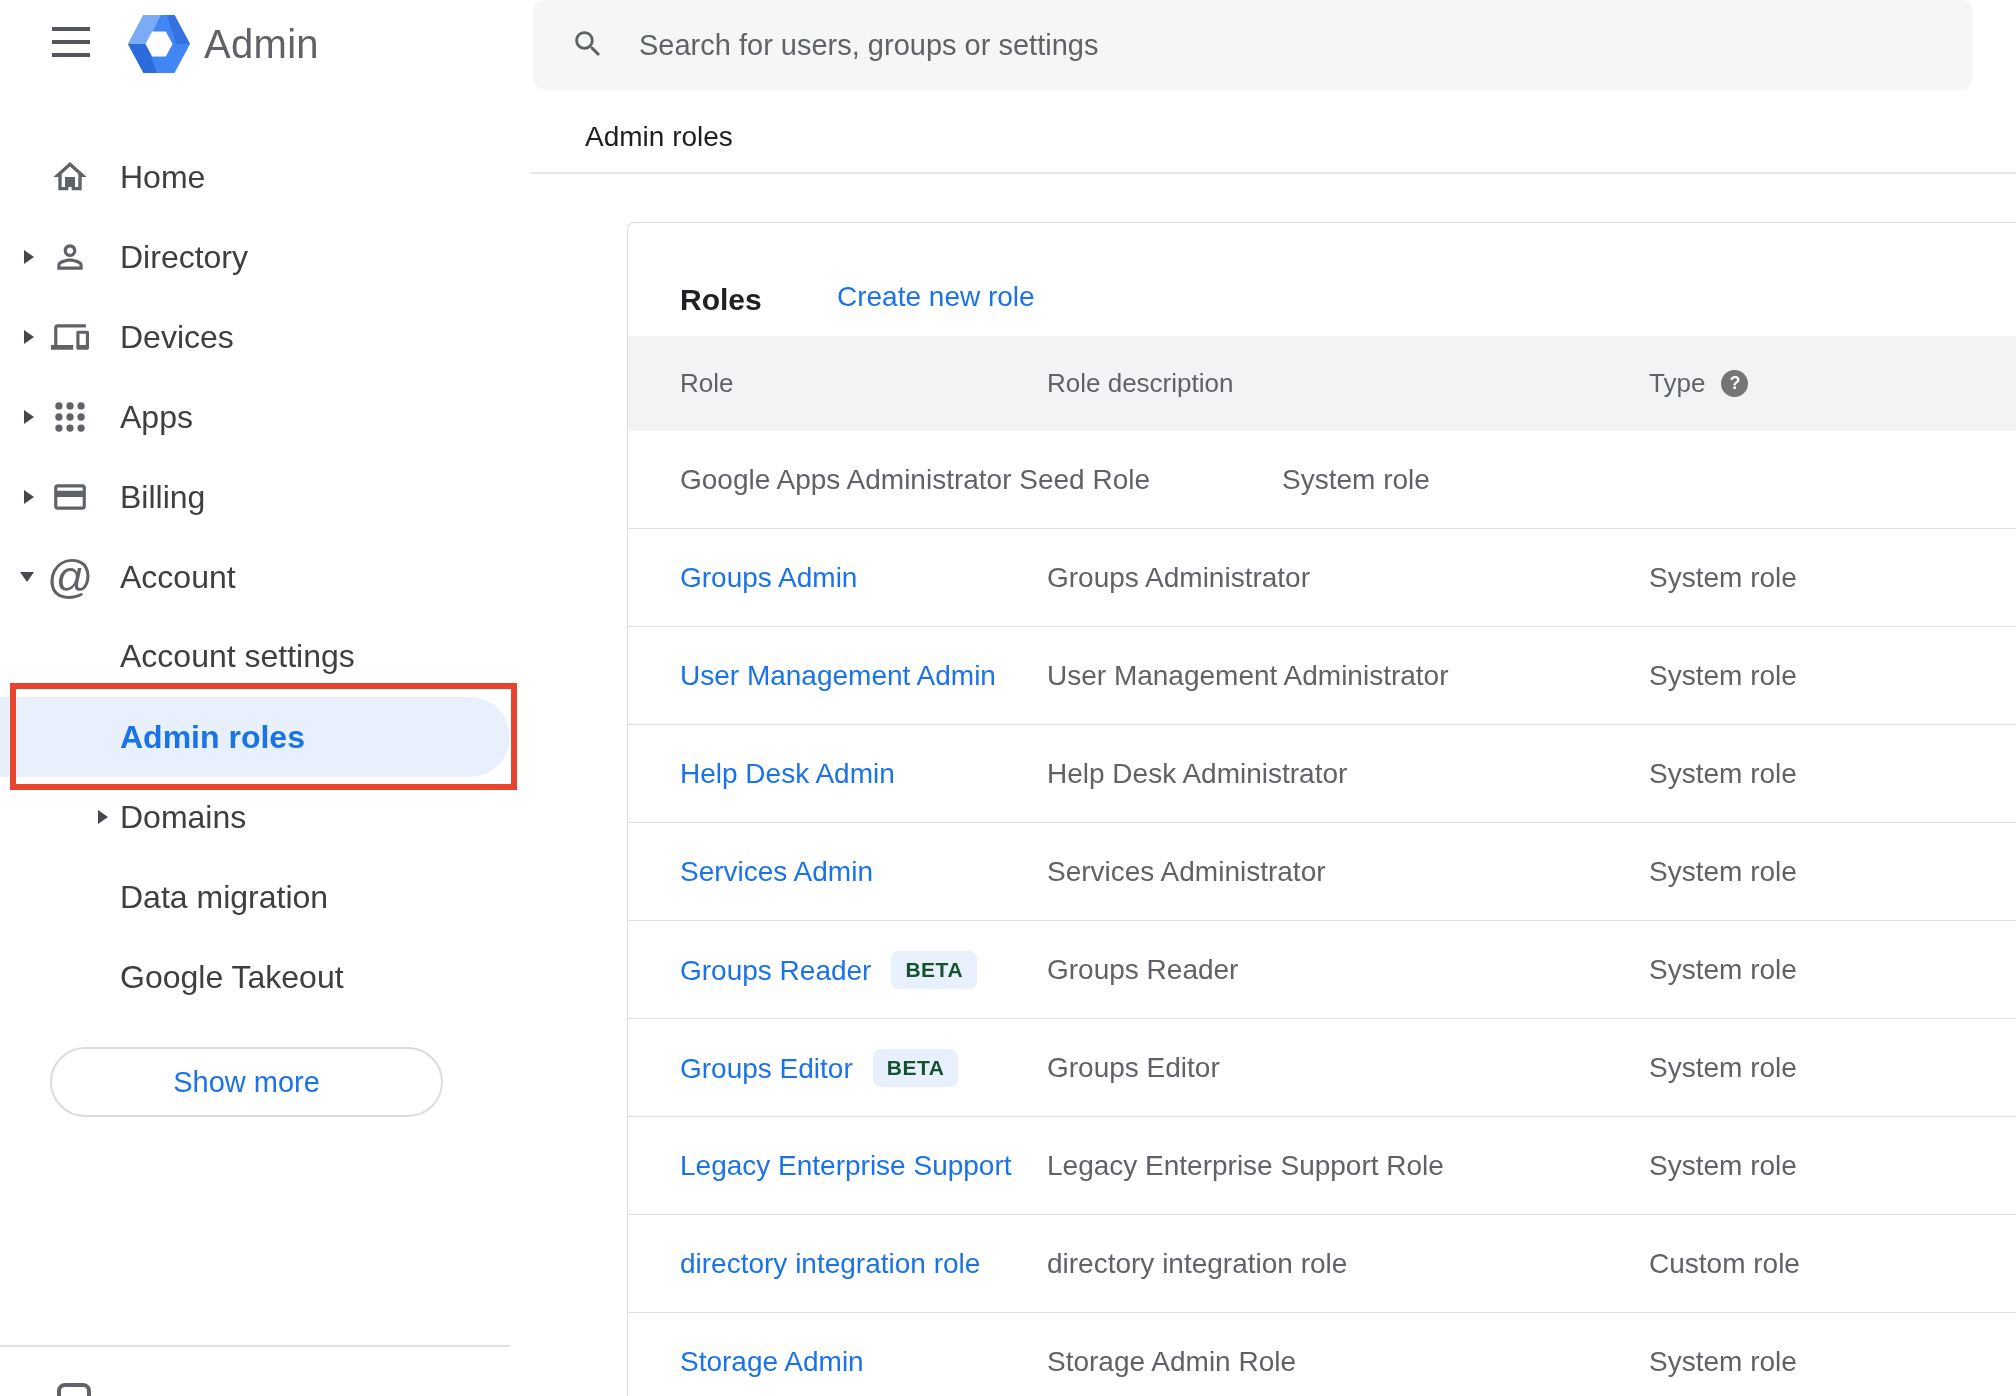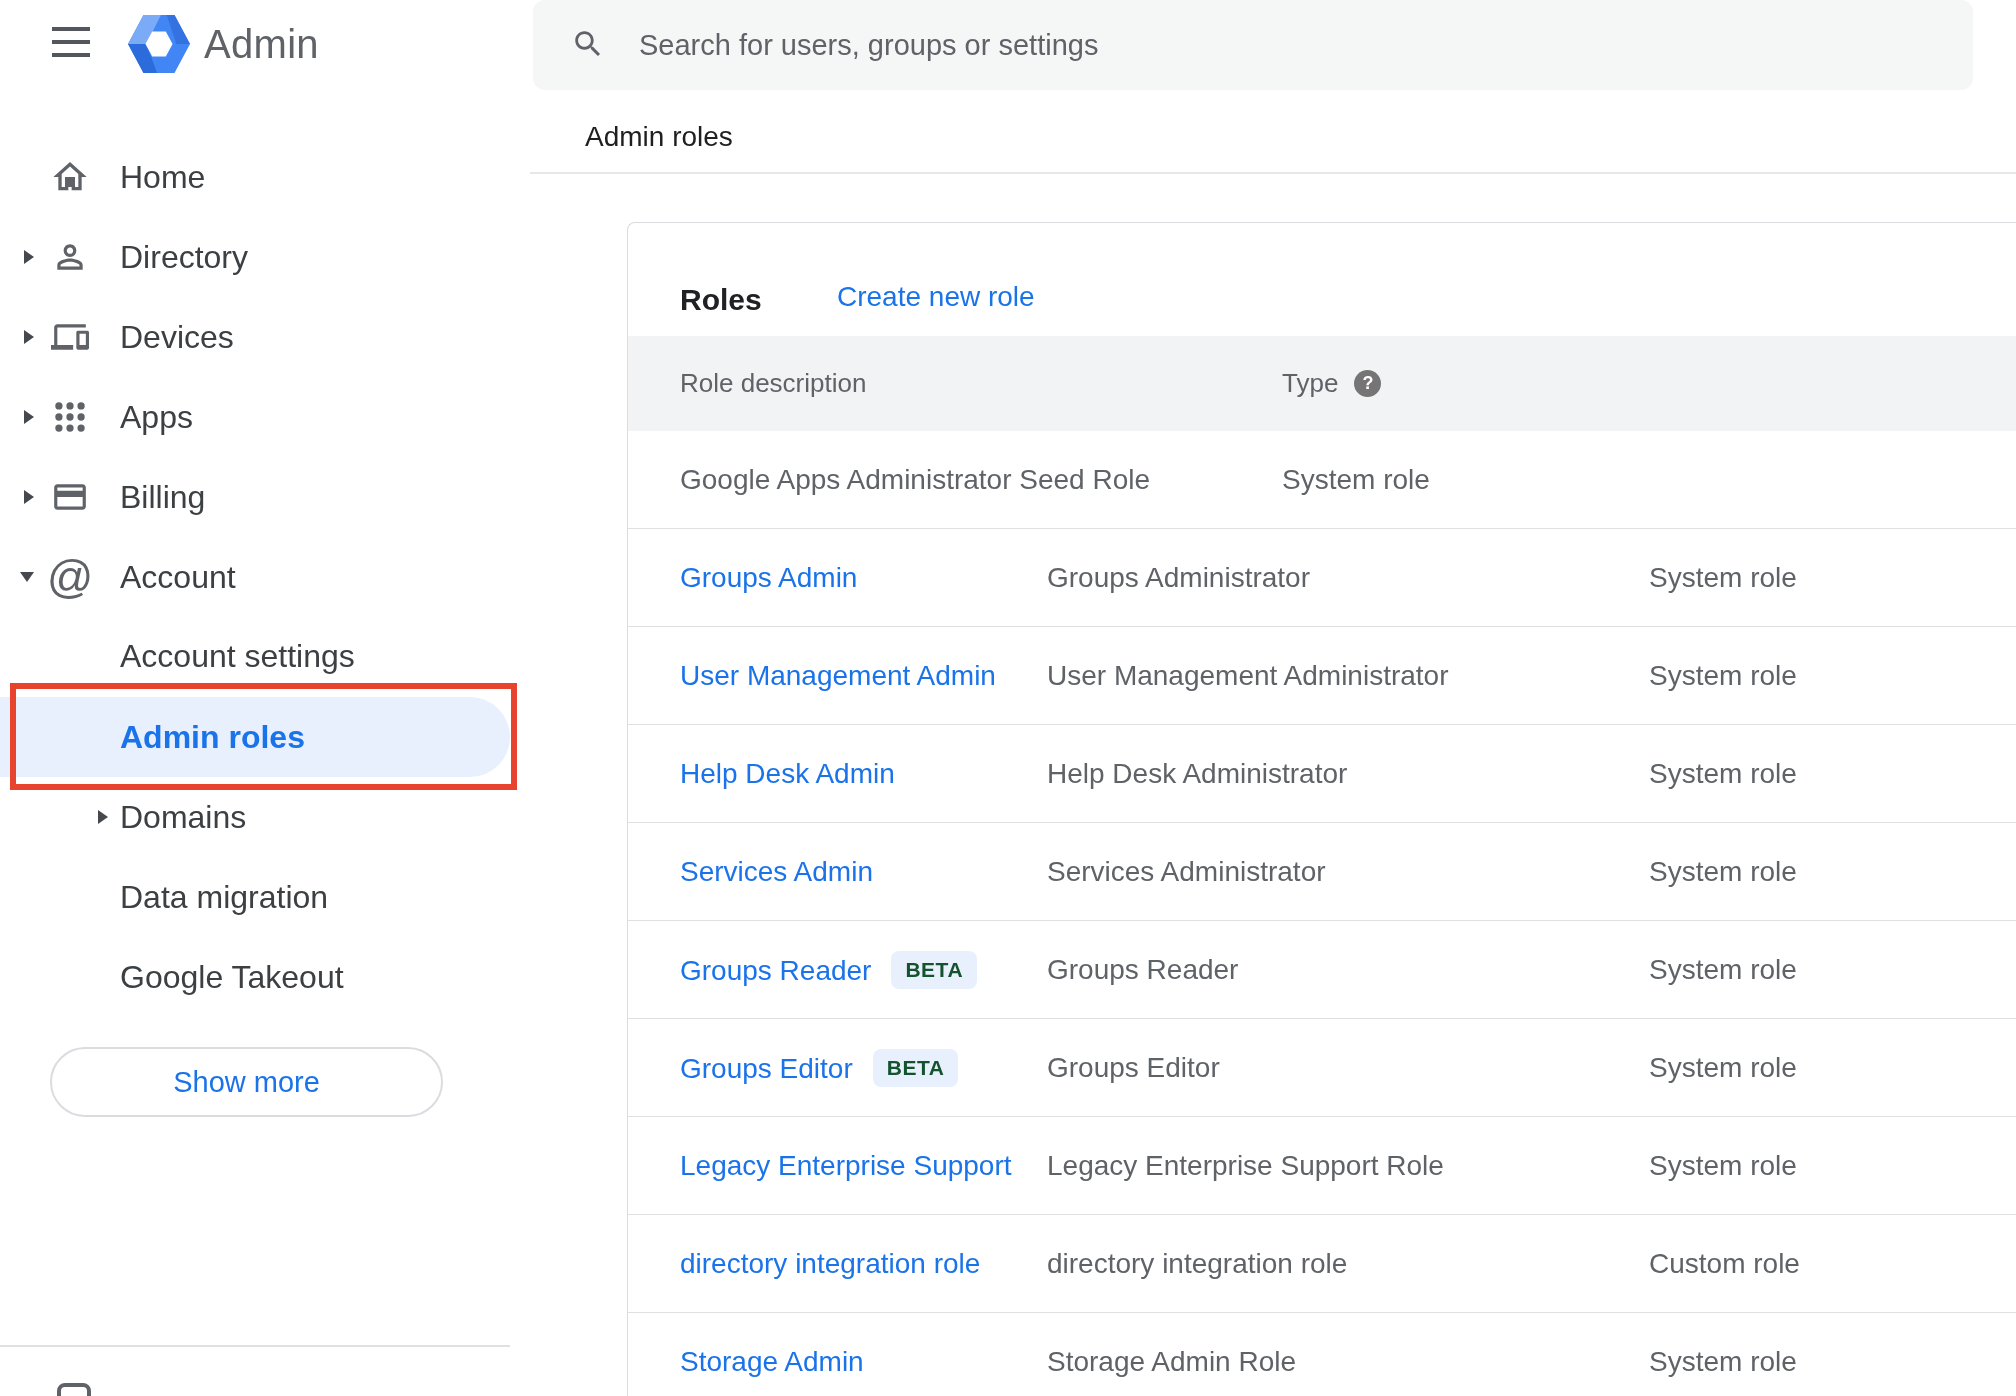--- a/index.html
+++ b/index.html
@@ -193,20 +193,21 @@
   </div>
 
   <div class="breadcrumb">Admin roles</div>
   <div class="divider-h"></div>
 
   <div class="card">
     <div class="panel-title">Roles</div>
     <div class="create-link">Create new role</div>
 
     <div class="thead">
+      <span class="col-role">Role</span>
       <span class="col-desc">Role description</span>
       <span class="col-type">
         <span>Type</span>
         <span class="help-circle">?</span>
       </span>
     </div>
 
     <div class="tbody">
       <div class="trow">
         <span class="col-desc cell-desc">Google Apps Administrator Seed Role</span>

